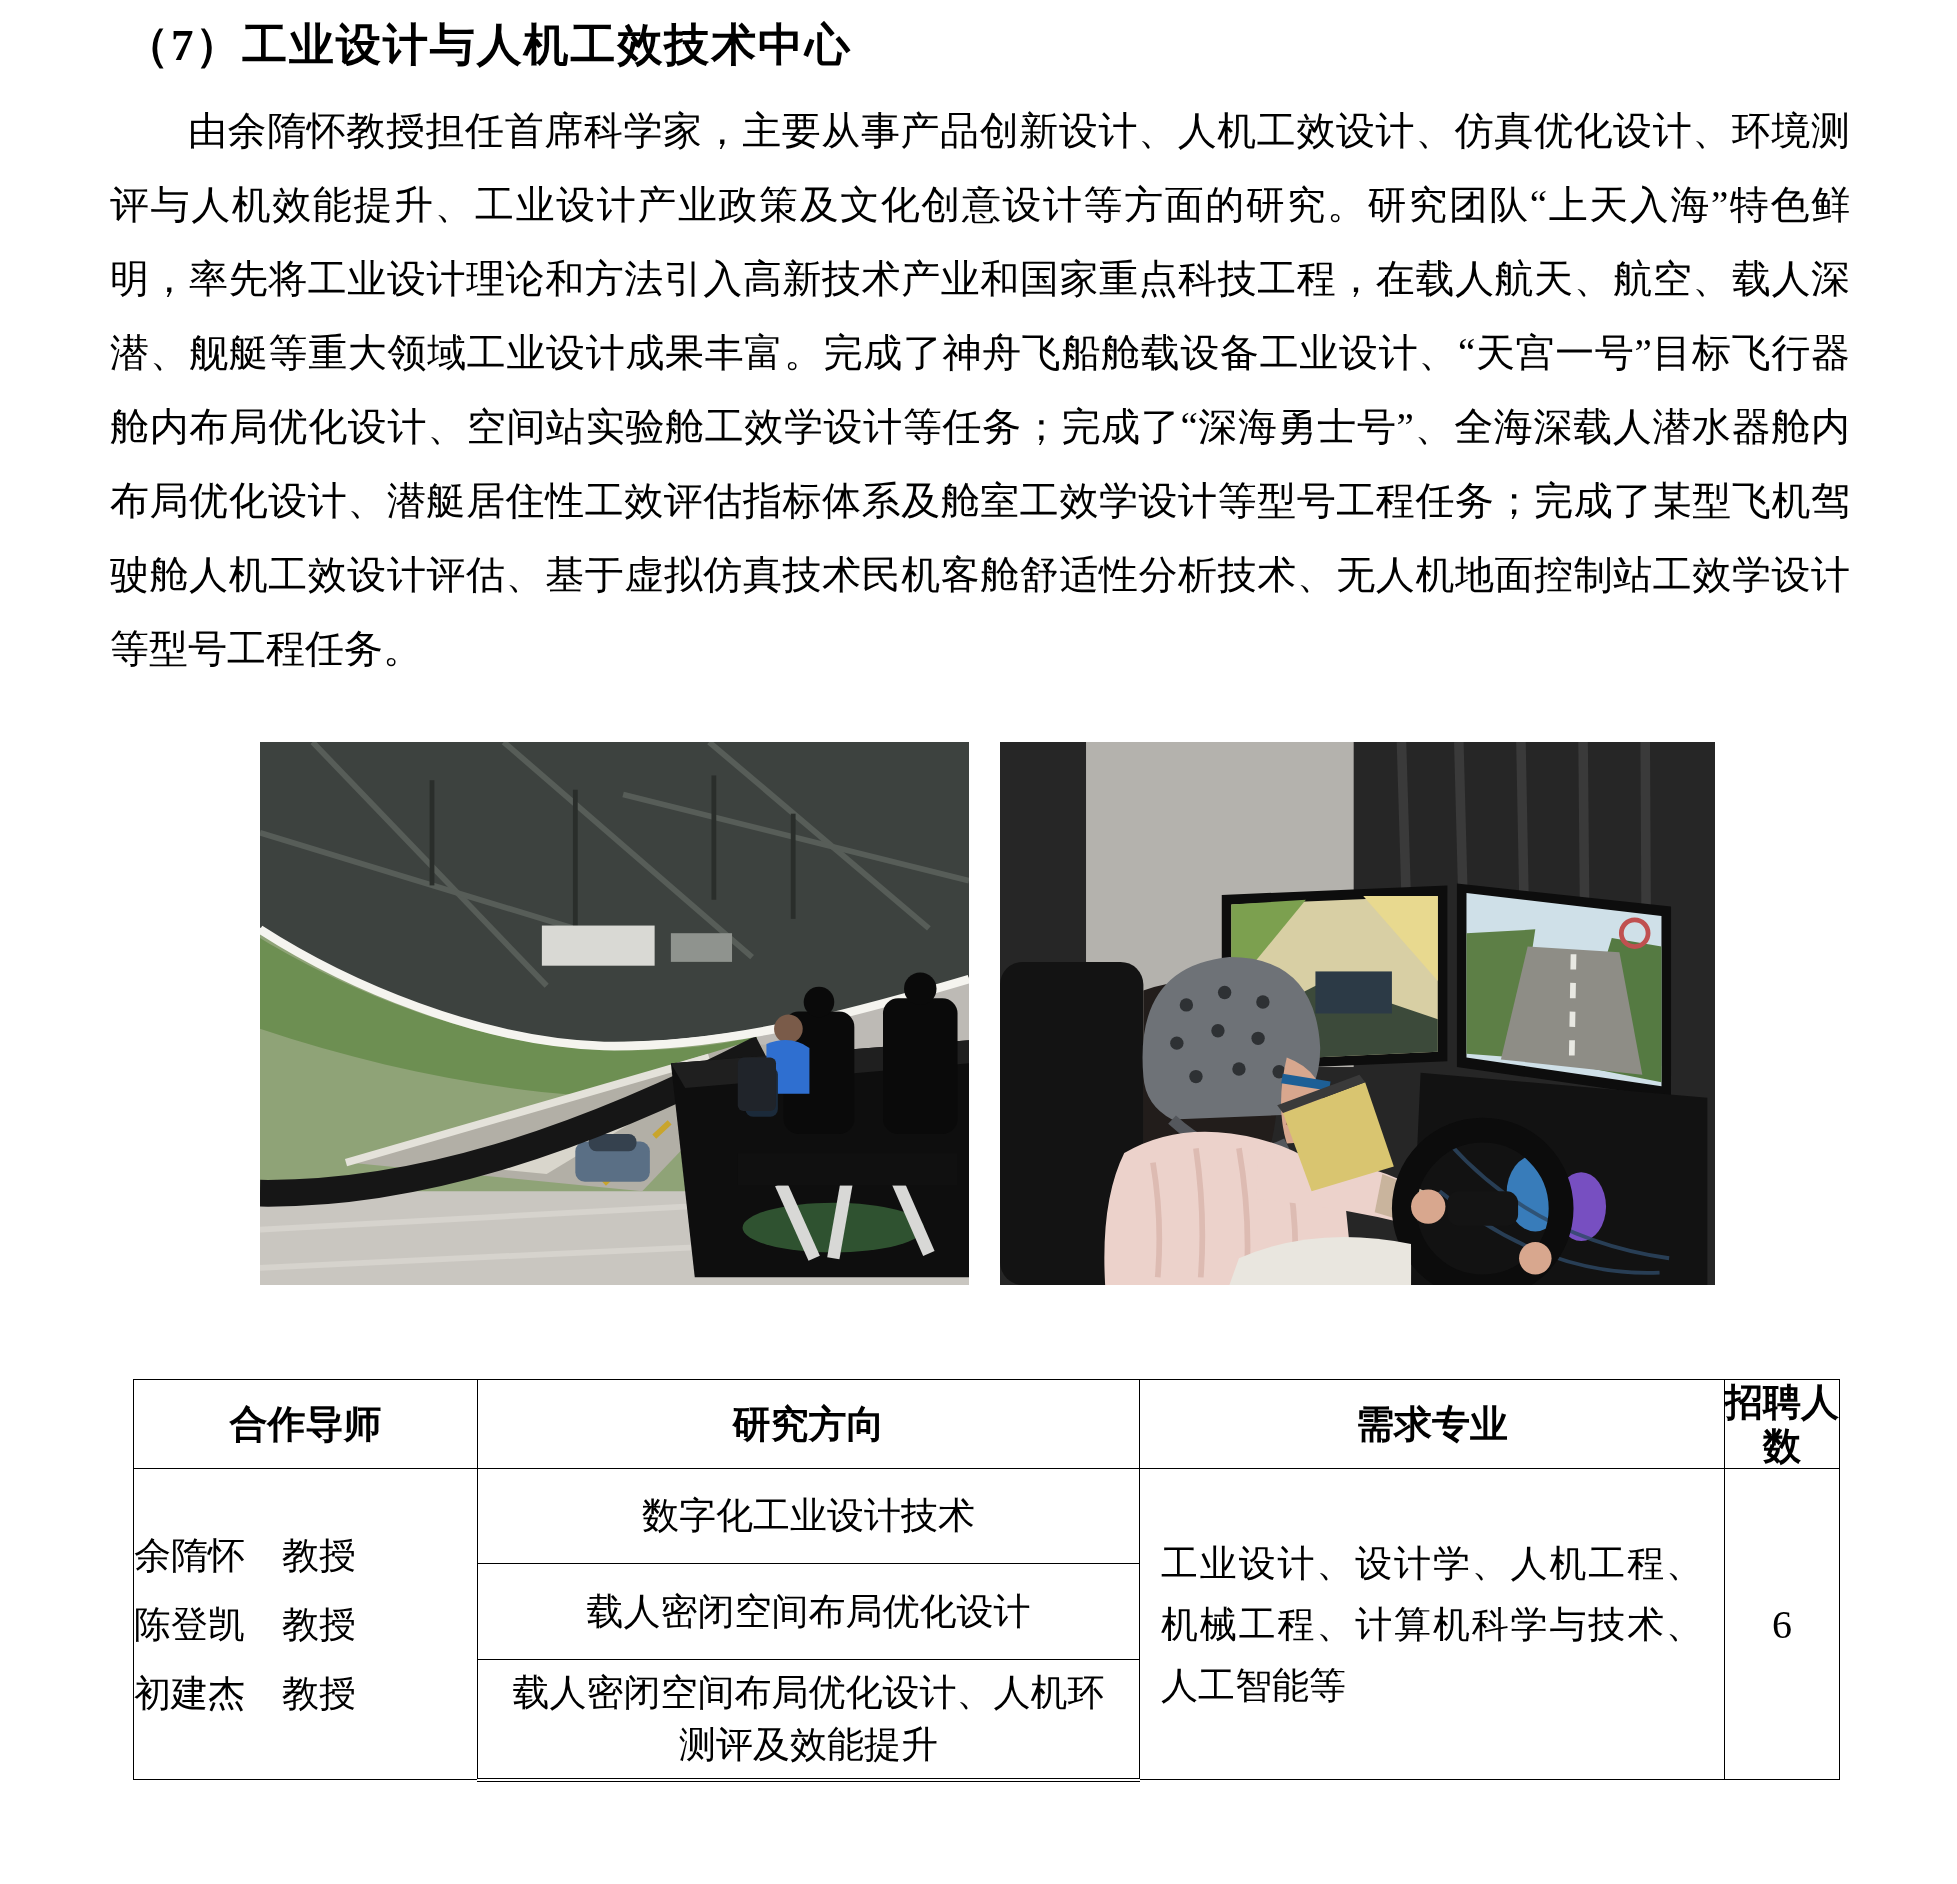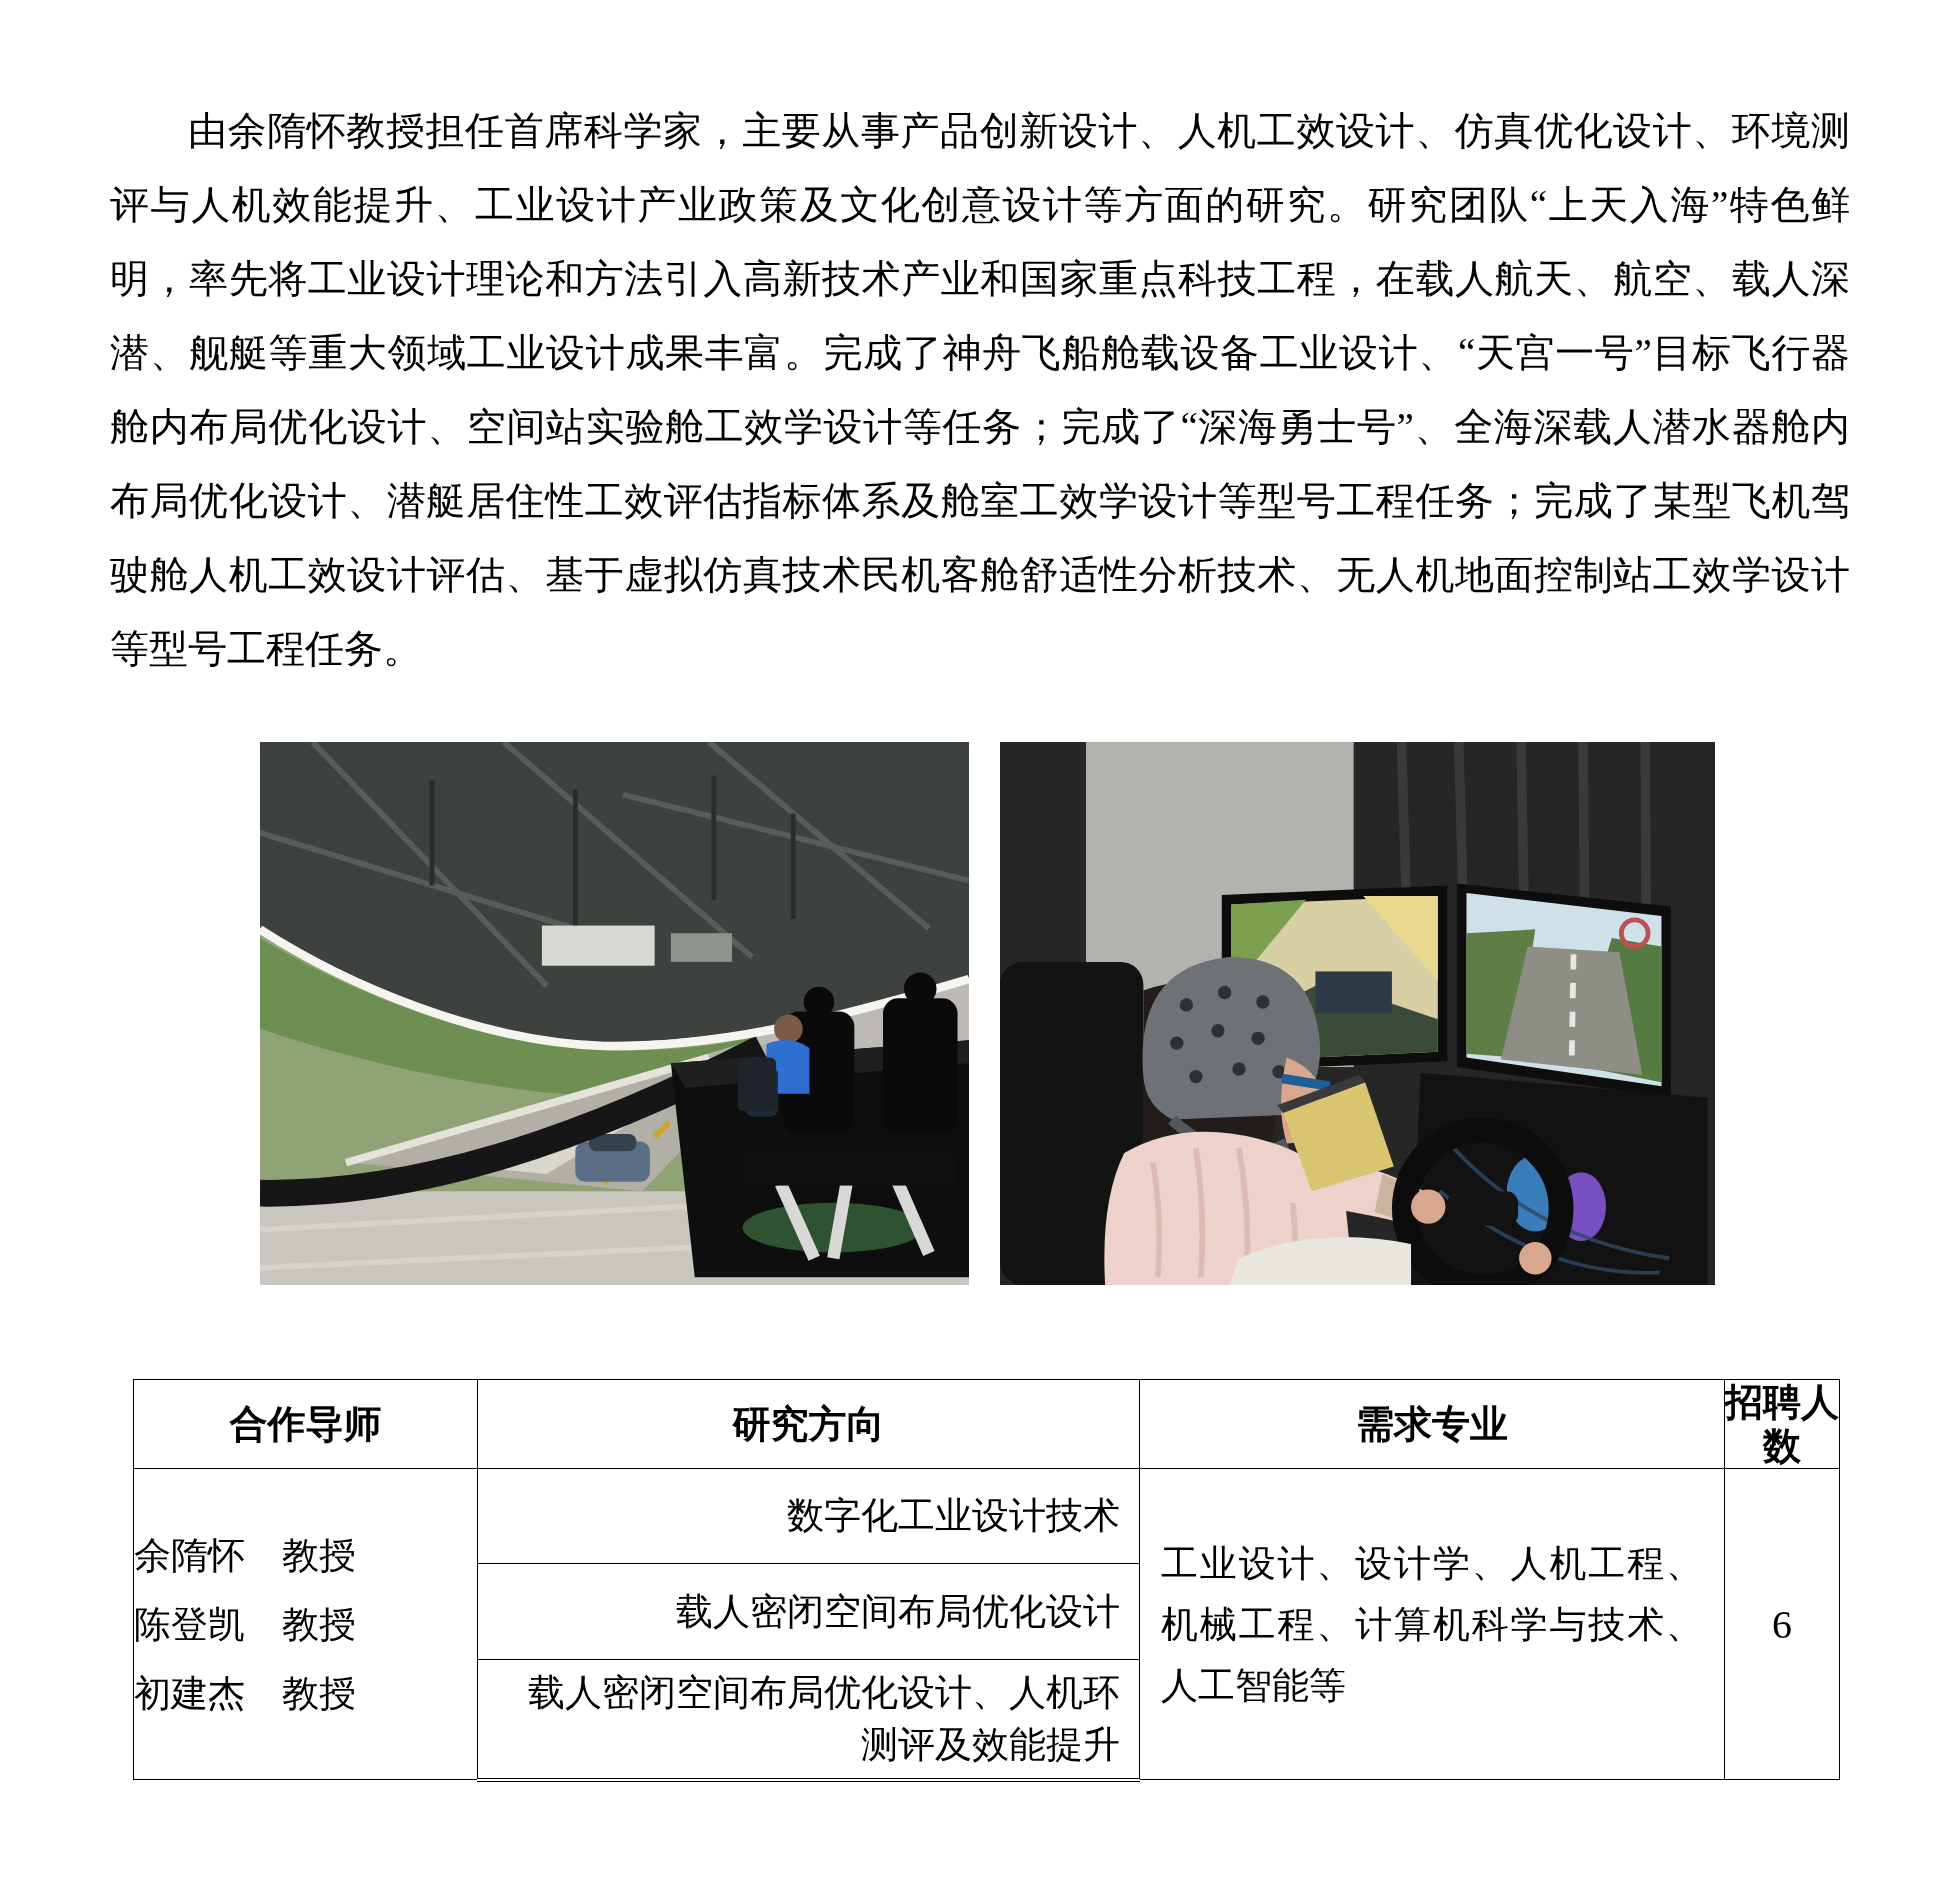--- a/index.html
+++ b/index.html
@@ -46,21 +46,21 @@
   tr.r2  { height:96px; }
   tr.r3  { height:120px; }
   th.cell-h {
     font-weight:bold; text-align:center; font-size:38px;
     line-height:44px; border-bottom:5.7px double #000;
   }
   td.mentors {
     text-align:left; line-height:69px; border-bottom:4.8px double #000;
   }
   td.direction {
-    text-align:right; padding:5.7px 19px; line-height:52px;
+    text-align:center; padding:5.7px 19px; line-height:52px;
     border-bottom-width:2.9px;
   }
   td.direction.last { border-bottom:4.8px double #000; }
   td.majors {
     text-align:justify; text-justify:inter-ideograph;
     padding:5.7px 21px; line-height:61px; border-bottom:4.8px double #000;
   }
   td.headcount {
     text-align:center; font-size:40px; border-bottom:4.8px double #000;
   }
@@ -68,20 +68,21 @@
   .contact {
     position:absolute; left:133px; top:1784px; width:1147px;
     font-size:40px; letter-spacing:1px;
   }
 </style>
 </head>
 <body>
 
 <div class="page">
 
+  <div class="heading">（7）工业设计与人机工效技术中心</div>
 
   <div class="intro">由余隋怀教授担任首席科学家，主要从事产品创新设计、人机工效设计、仿真优化设计、环境测评与人机效能提升、工业设计产业政策及文化创意设计等方面的研究。研究团队“上天入海”特色鲜明，率先将工业设计理论和方法引入高新技术产业和国家重点科技工程，在载人航天、航空、载人深潜、舰艇等重大领域工业设计成果丰富。完成了神舟飞船舱载设备工业设计、“天宫一号”目标飞行器舱内布局优化设计、空间站实验舱工效学设计等任务；完成了“深海勇士号”、全海深载人潜水器舱内布局优化设计、潜艇居住性工效评估指标体系及舱室工效学设计等型号工程任务；完成了某型飞机驾驶舱人机工效设计评估、基于虚拟仿真技术民机客舱舒适性分析技术、无人机地面控制站工效学设计等型号工程任务。</div>
 
   <div class="figure fig-left">
     <svg viewBox="0 0 742 568" preserveAspectRatio="none">
 
       <rect x="0" y="400" width="742" height="168" fill="#c9c6c0"></rect>
       <g stroke="#d8d5cf" stroke-width="6" opacity="0.9">
         <path d="M0,470 L742,430" fill="none"></path>
         <path d="M0,510 L742,470" fill="none"></path>

